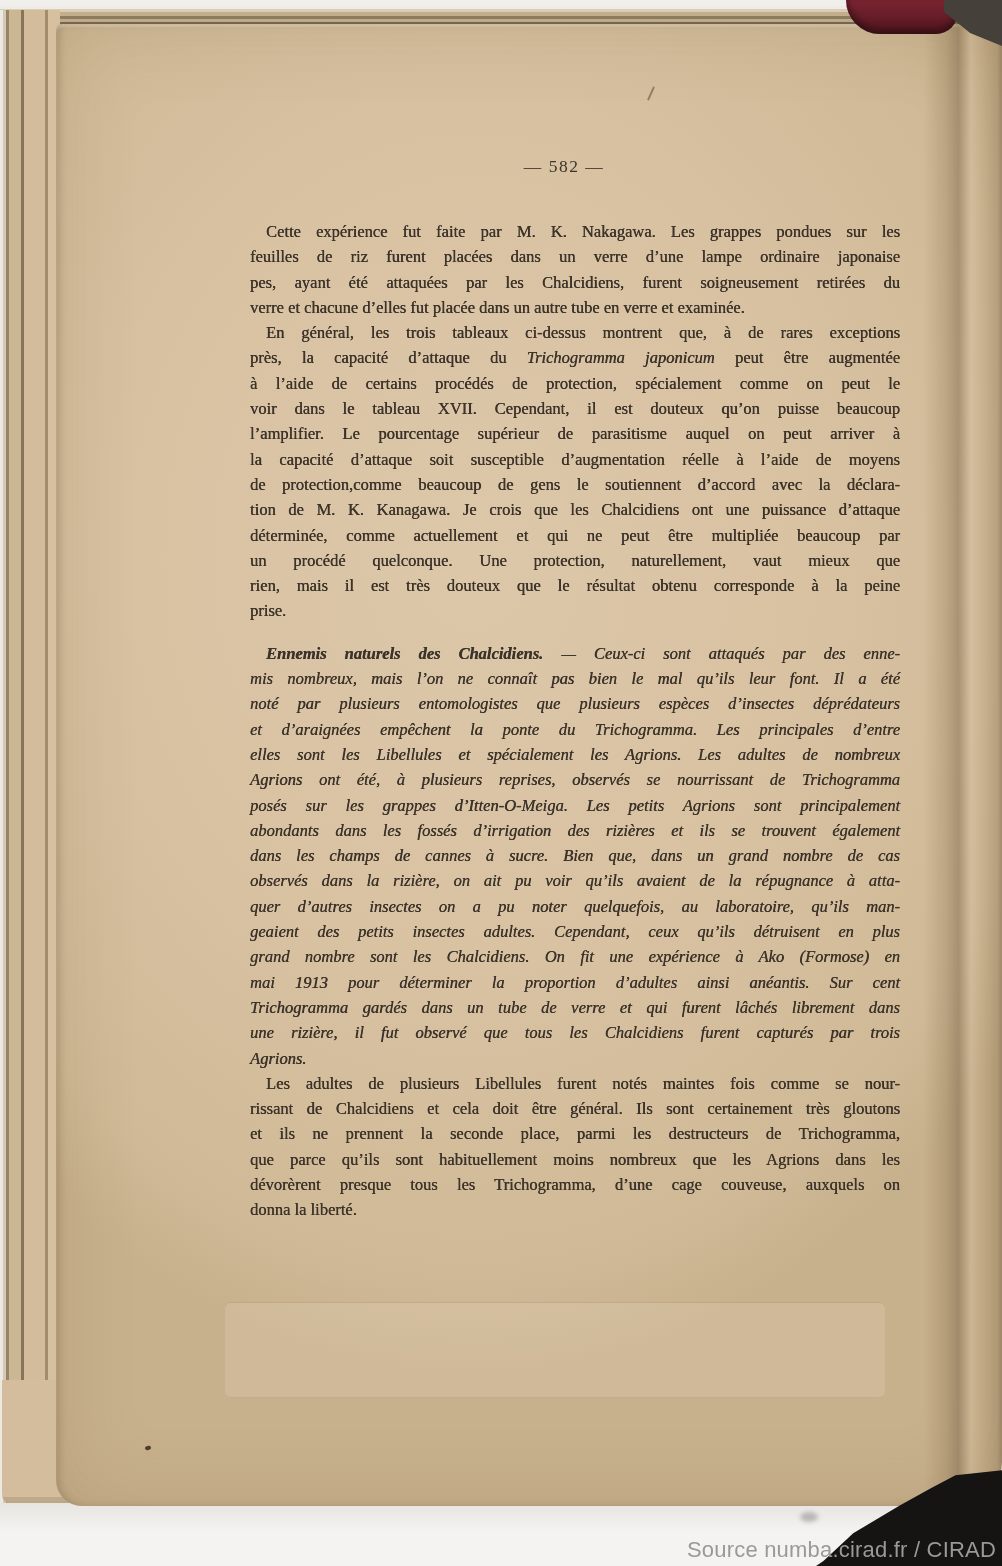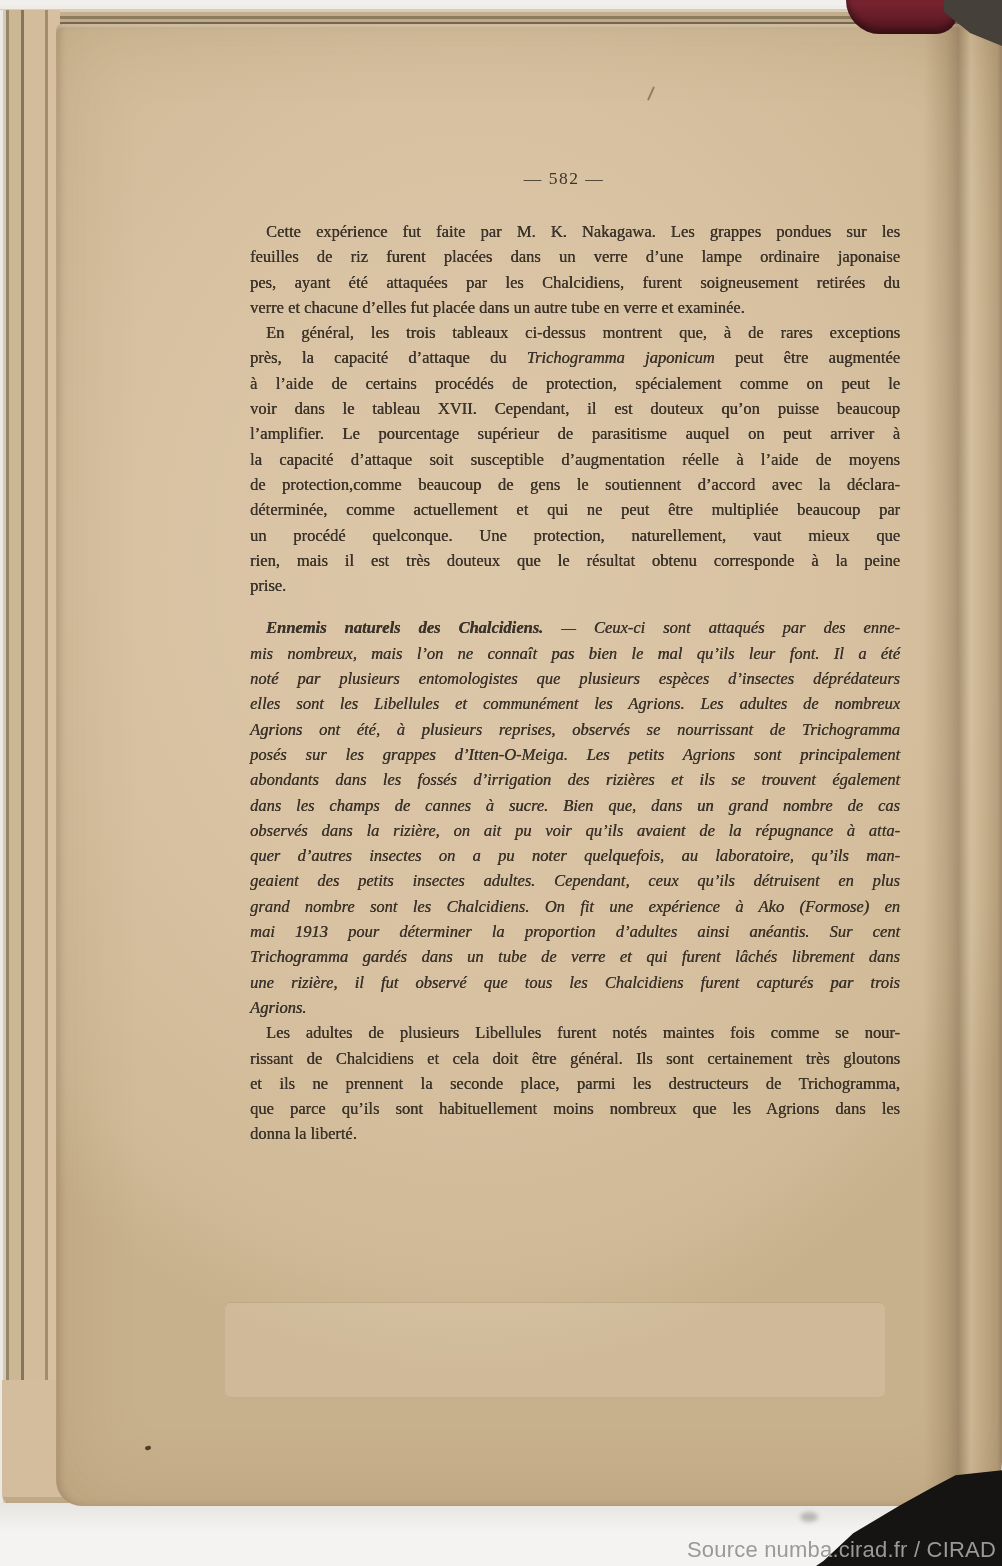--- a/index.html
+++ b/index.html
@@ -80,21 +80,21 @@
     background:#45403a;
     clip-path:polygon(0 0,100% 0,100% 100%,45% 72%,0 26%);
   }
   .cover-bottom{
     position:absolute;left:816px;top:1440px;width:186px;height:126px;
     background:var(--cover,#151412);
     clip-path:polygon(0 100%,4% 96%,20% 74%,45% 52%,62% 38%,75% 28%,100% 24%,100% 100%);
   }
   
   .page-number{
-    position:absolute;left:228px;top:168px;width:672px;
+    position:absolute;left:228px;top:156px;width:672px;
     text-align:center;font-size:17.5px;letter-spacing:1.5px;
     color:var(--ink,#3c332a);
   }
   .text-block{
     position:absolute;left:228px;top:219px;width:672px;
     color:var(--ink,#3c332a);font-size:16.5px;line-height:25.3px;
   }
   .paragraph{margin:0;}
   .paragraph.gap{margin-top:17px;font-style:italic;}
   .text-line{
@@ -152,48 +152,51 @@
       <div class="text-line lastline"><span>verre et chacune d’elles fut placée dans un autre tube en verre et examinée.</span></div>
     </div>
     <div class="paragraph">
       <div class="text-line indent"><span>En général, les trois tableaux ci-dessus montrent que, à de rares exceptions</span></div>
       <div class="text-line"><span>près, la capacité d’attaque du </span><span class="i">Trichogramma japonicum</span><span> peut être augmentée</span></div>
       <div class="text-line"><span>à l’aide de certains procédés de protection, spécialement comme on peut le</span></div>
       <div class="text-line"><span>voir dans le tableau XVII. Cependant, il est douteux qu’on puisse beaucoup</span></div>
       <div class="text-line"><span>l’amplifier. Le pourcentage supérieur de parasitisme auquel on peut arriver à</span></div>
       <div class="text-line"><span>la capacité d’attaque soit susceptible d’augmentation réelle à l’aide de moyens</span></div>
       <div class="text-line"><span>de protection,comme beaucoup de gens le soutiennent d’accord avec la déclara-</span></div>
+      <div class="text-line"><span>tion de M. K. Kanagawa. Je crois que les Chalcidiens ont une puissance d’attaque</span></div>
       <div class="text-line"><span>déterminée, comme actuellement et qui ne peut être multipliée beaucoup par</span></div>
       <div class="text-line"><span>un procédé quelconque. Une protection, naturellement, vaut mieux que</span></div>
       <div class="text-line"><span>rien, mais il est très douteux que le résultat obtenu corresponde à la peine</span></div>
       <div class="text-line lastline"><span>prise.</span></div>
     </div>
     <div class="paragraph gap">
       <div class="text-line indent"><span class="b">Ennemis naturels des Chalcidiens.</span><span> — Ceux-ci sont attaqués par des enne-</span></div>
       <div class="text-line"><span>mis nombreux, mais l’on ne connaît pas bien le mal qu’ils leur font. Il a été</span></div>
       <div class="text-line"><span>noté par plusieurs entomologistes que plusieurs espèces d’insectes déprédateurs</span></div>
-      <div class="text-line"><span>elles sont les Libellules et communément les Agrions. Les adultes de nombreux</span></div>
+      <div class="text-line"><span>et d’araignées empêchent la ponte du Trichogramma. Les principales d’entre</span></div>
+      <div class="text-line"><span>elles sont les Libellules et spécialement les Agrions. Les adultes de nombreux</span></div>
       <div class="text-line"><span>Agrions ont été, à plusieurs reprises, observés se nourrissant de Trichogramma</span></div>
       <div class="text-line"><span>posés sur les grappes d’Itten-O-Meiga. Les petits Agrions sont principalement</span></div>
       <div class="text-line"><span>abondants dans les fossés d’irrigation des rizières et ils se trouvent également</span></div>
       <div class="text-line"><span>dans les champs de cannes à sucre. Bien que, dans un grand nombre de cas</span></div>
       <div class="text-line"><span>observés dans la rizière, on ait pu voir qu’ils avaient de la répugnance à atta-</span></div>
       <div class="text-line"><span>quer d’autres insectes on a pu noter quelquefois, au laboratoire, qu’ils man-</span></div>
       <div class="text-line"><span>geaient des petits insectes adultes. Cependant, ceux qu’ils détruisent en plus</span></div>
       <div class="text-line"><span>grand nombre sont les Chalcidiens. On fit une expérience à Ako (Formose) en</span></div>
       <div class="text-line"><span>mai 1913 pour déterminer la proportion d’adultes ainsi anéantis. Sur cent</span></div>
       <div class="text-line"><span>Trichogramma gardés dans un tube de verre et qui furent lâchés librement dans</span></div>
       <div class="text-line"><span>une rizière, il fut observé que tous les Chalcidiens furent capturés par trois</span></div>
       <div class="text-line lastline"><span>Agrions.</span></div>
     </div>
     <div class="paragraph">
       <div class="text-line indent"><span>Les adultes de plusieurs Libellules furent notés maintes fois comme se nour-</span></div>
       <div class="text-line"><span>rissant de Chalcidiens et cela doit être général. Ils sont certainement très gloutons</span></div>
       <div class="text-line"><span>et ils ne prennent la seconde place, parmi les destructeurs de Trichogramma,</span></div>
       <div class="text-line"><span>que parce qu’ils sont habituellement moins nombreux que les Agrions dans les</span></div>
+      <div class="text-line"><span>dévorèrent presque tous les Trichogramma, d’une cage couveuse, auxquels on</span></div>
       <div class="text-line lastline"><span>donna la liberté.</span></div>
     </div>
   </div>
 
 <div class="fiber"></div>
 <div class="speck"></div>
 <div class="smudge"></div>
 
 <div class="watermark">Source numba.cirad.fr / CIRAD</div>
 

